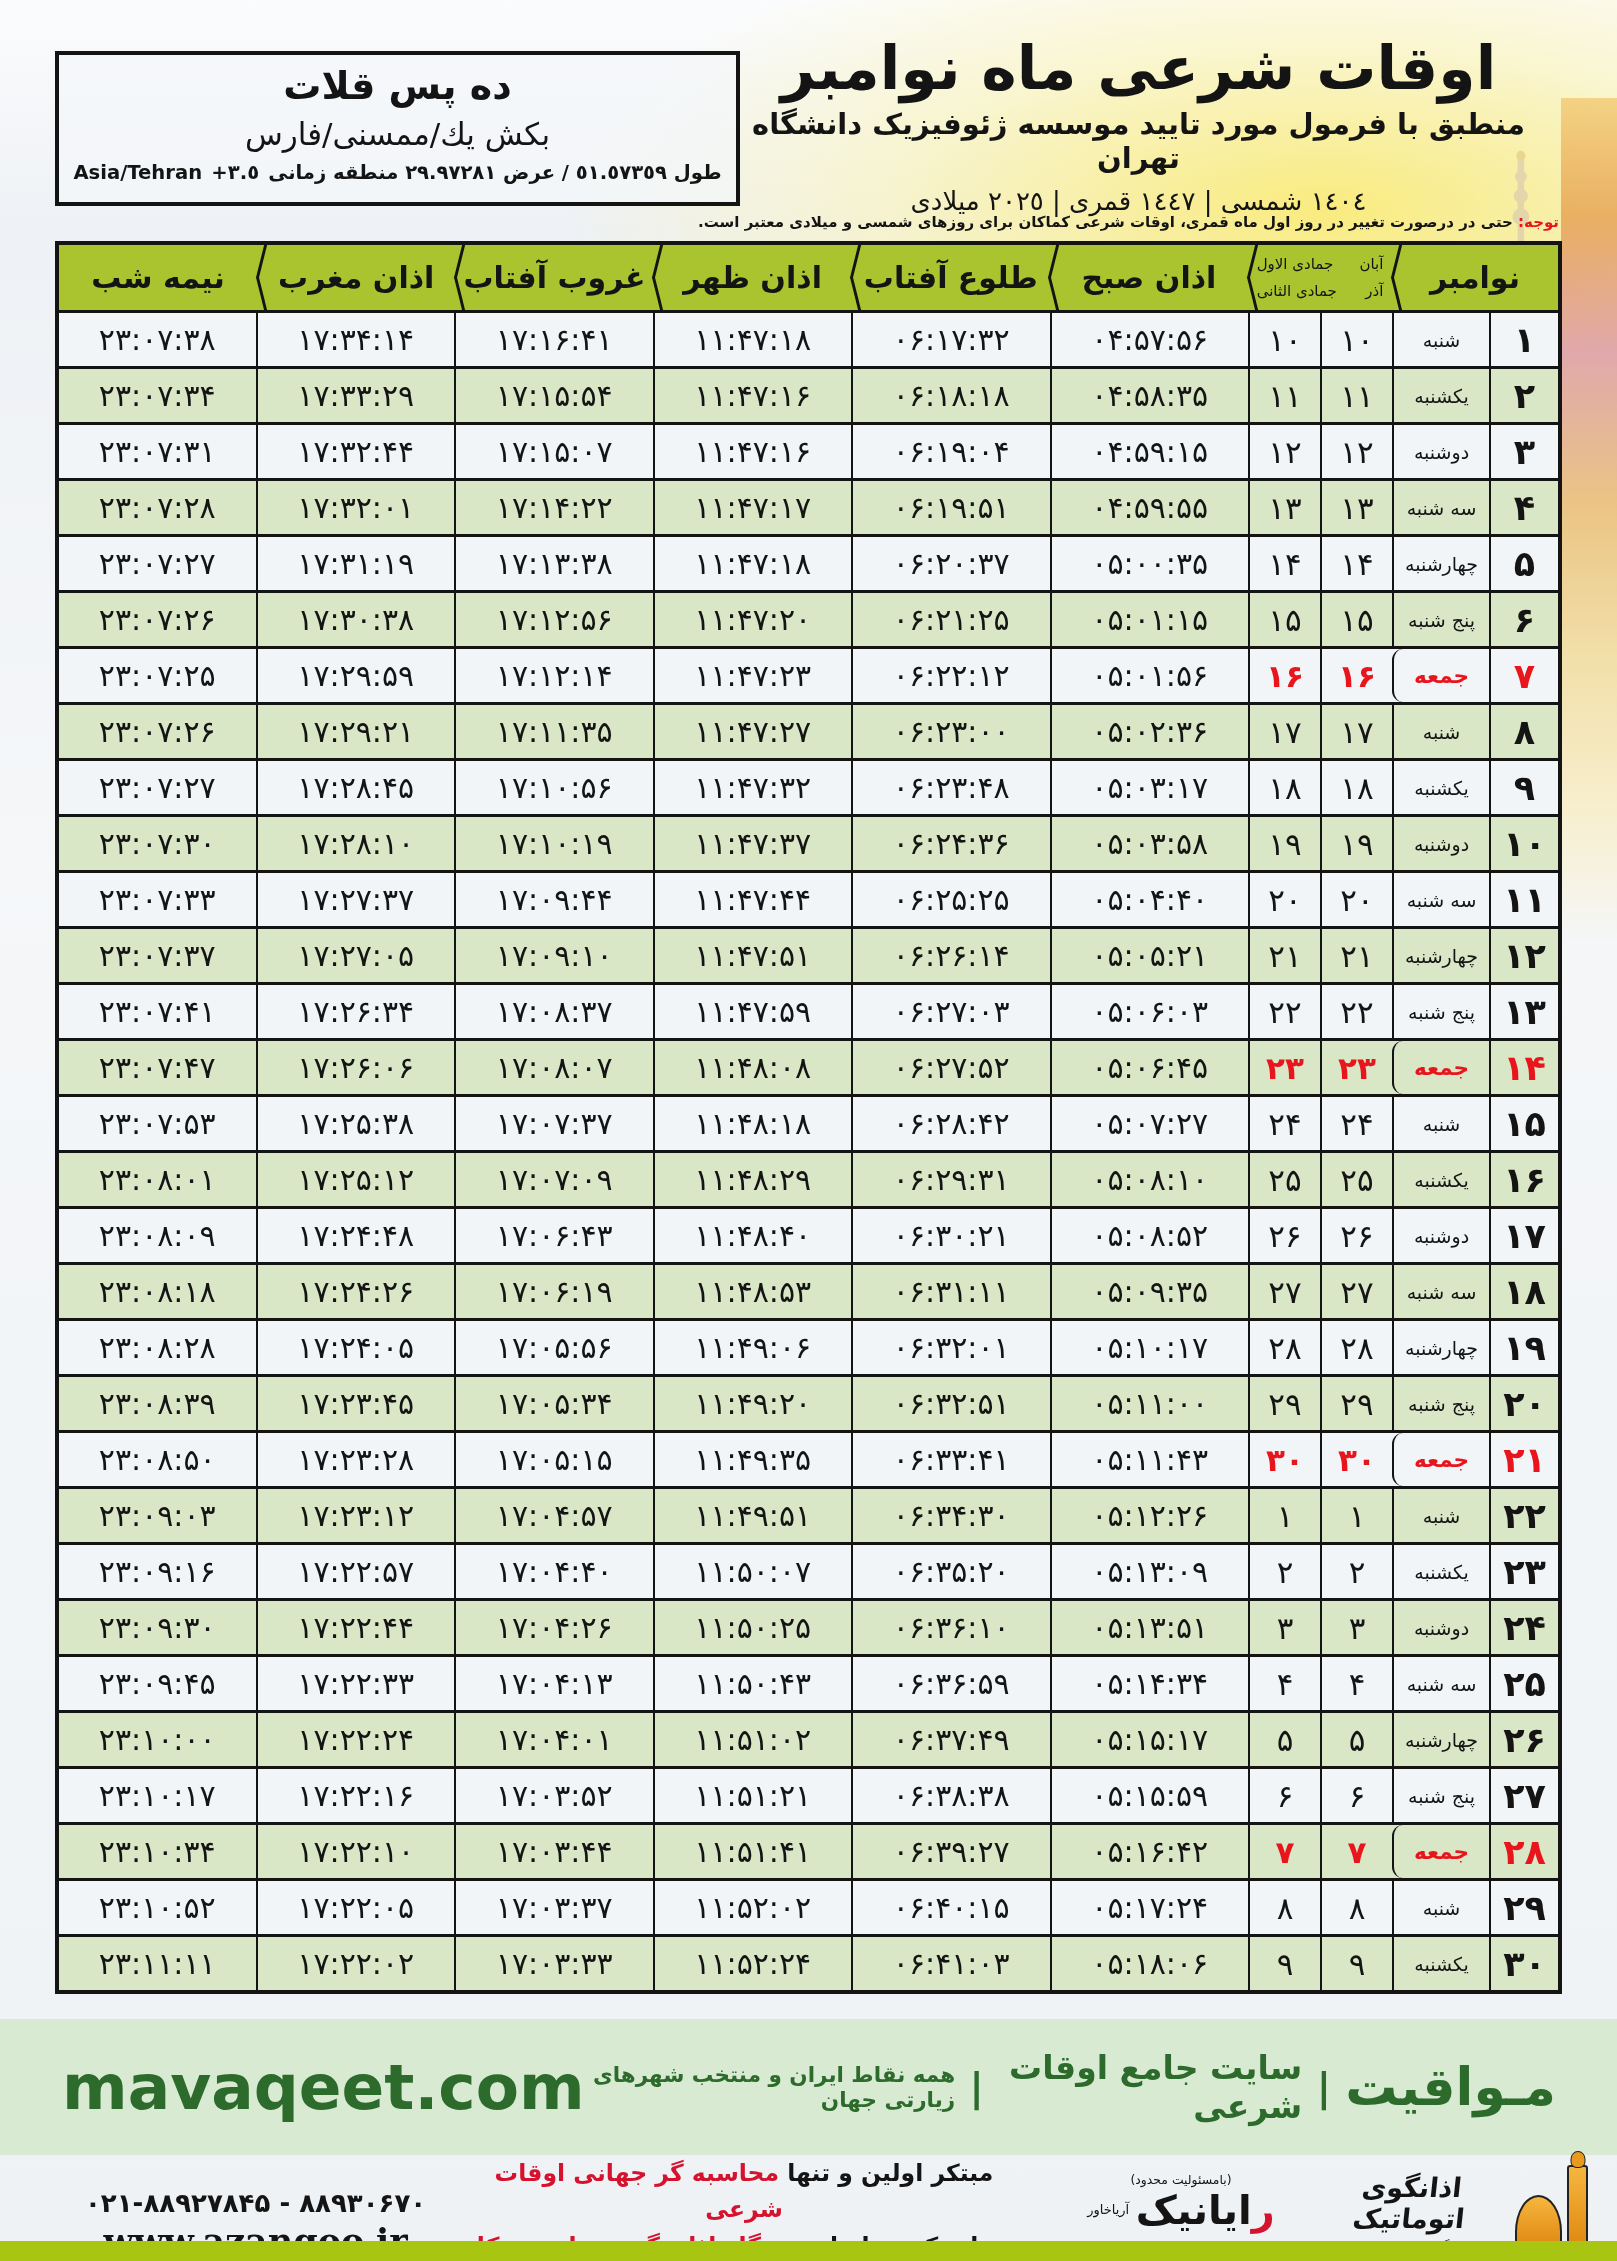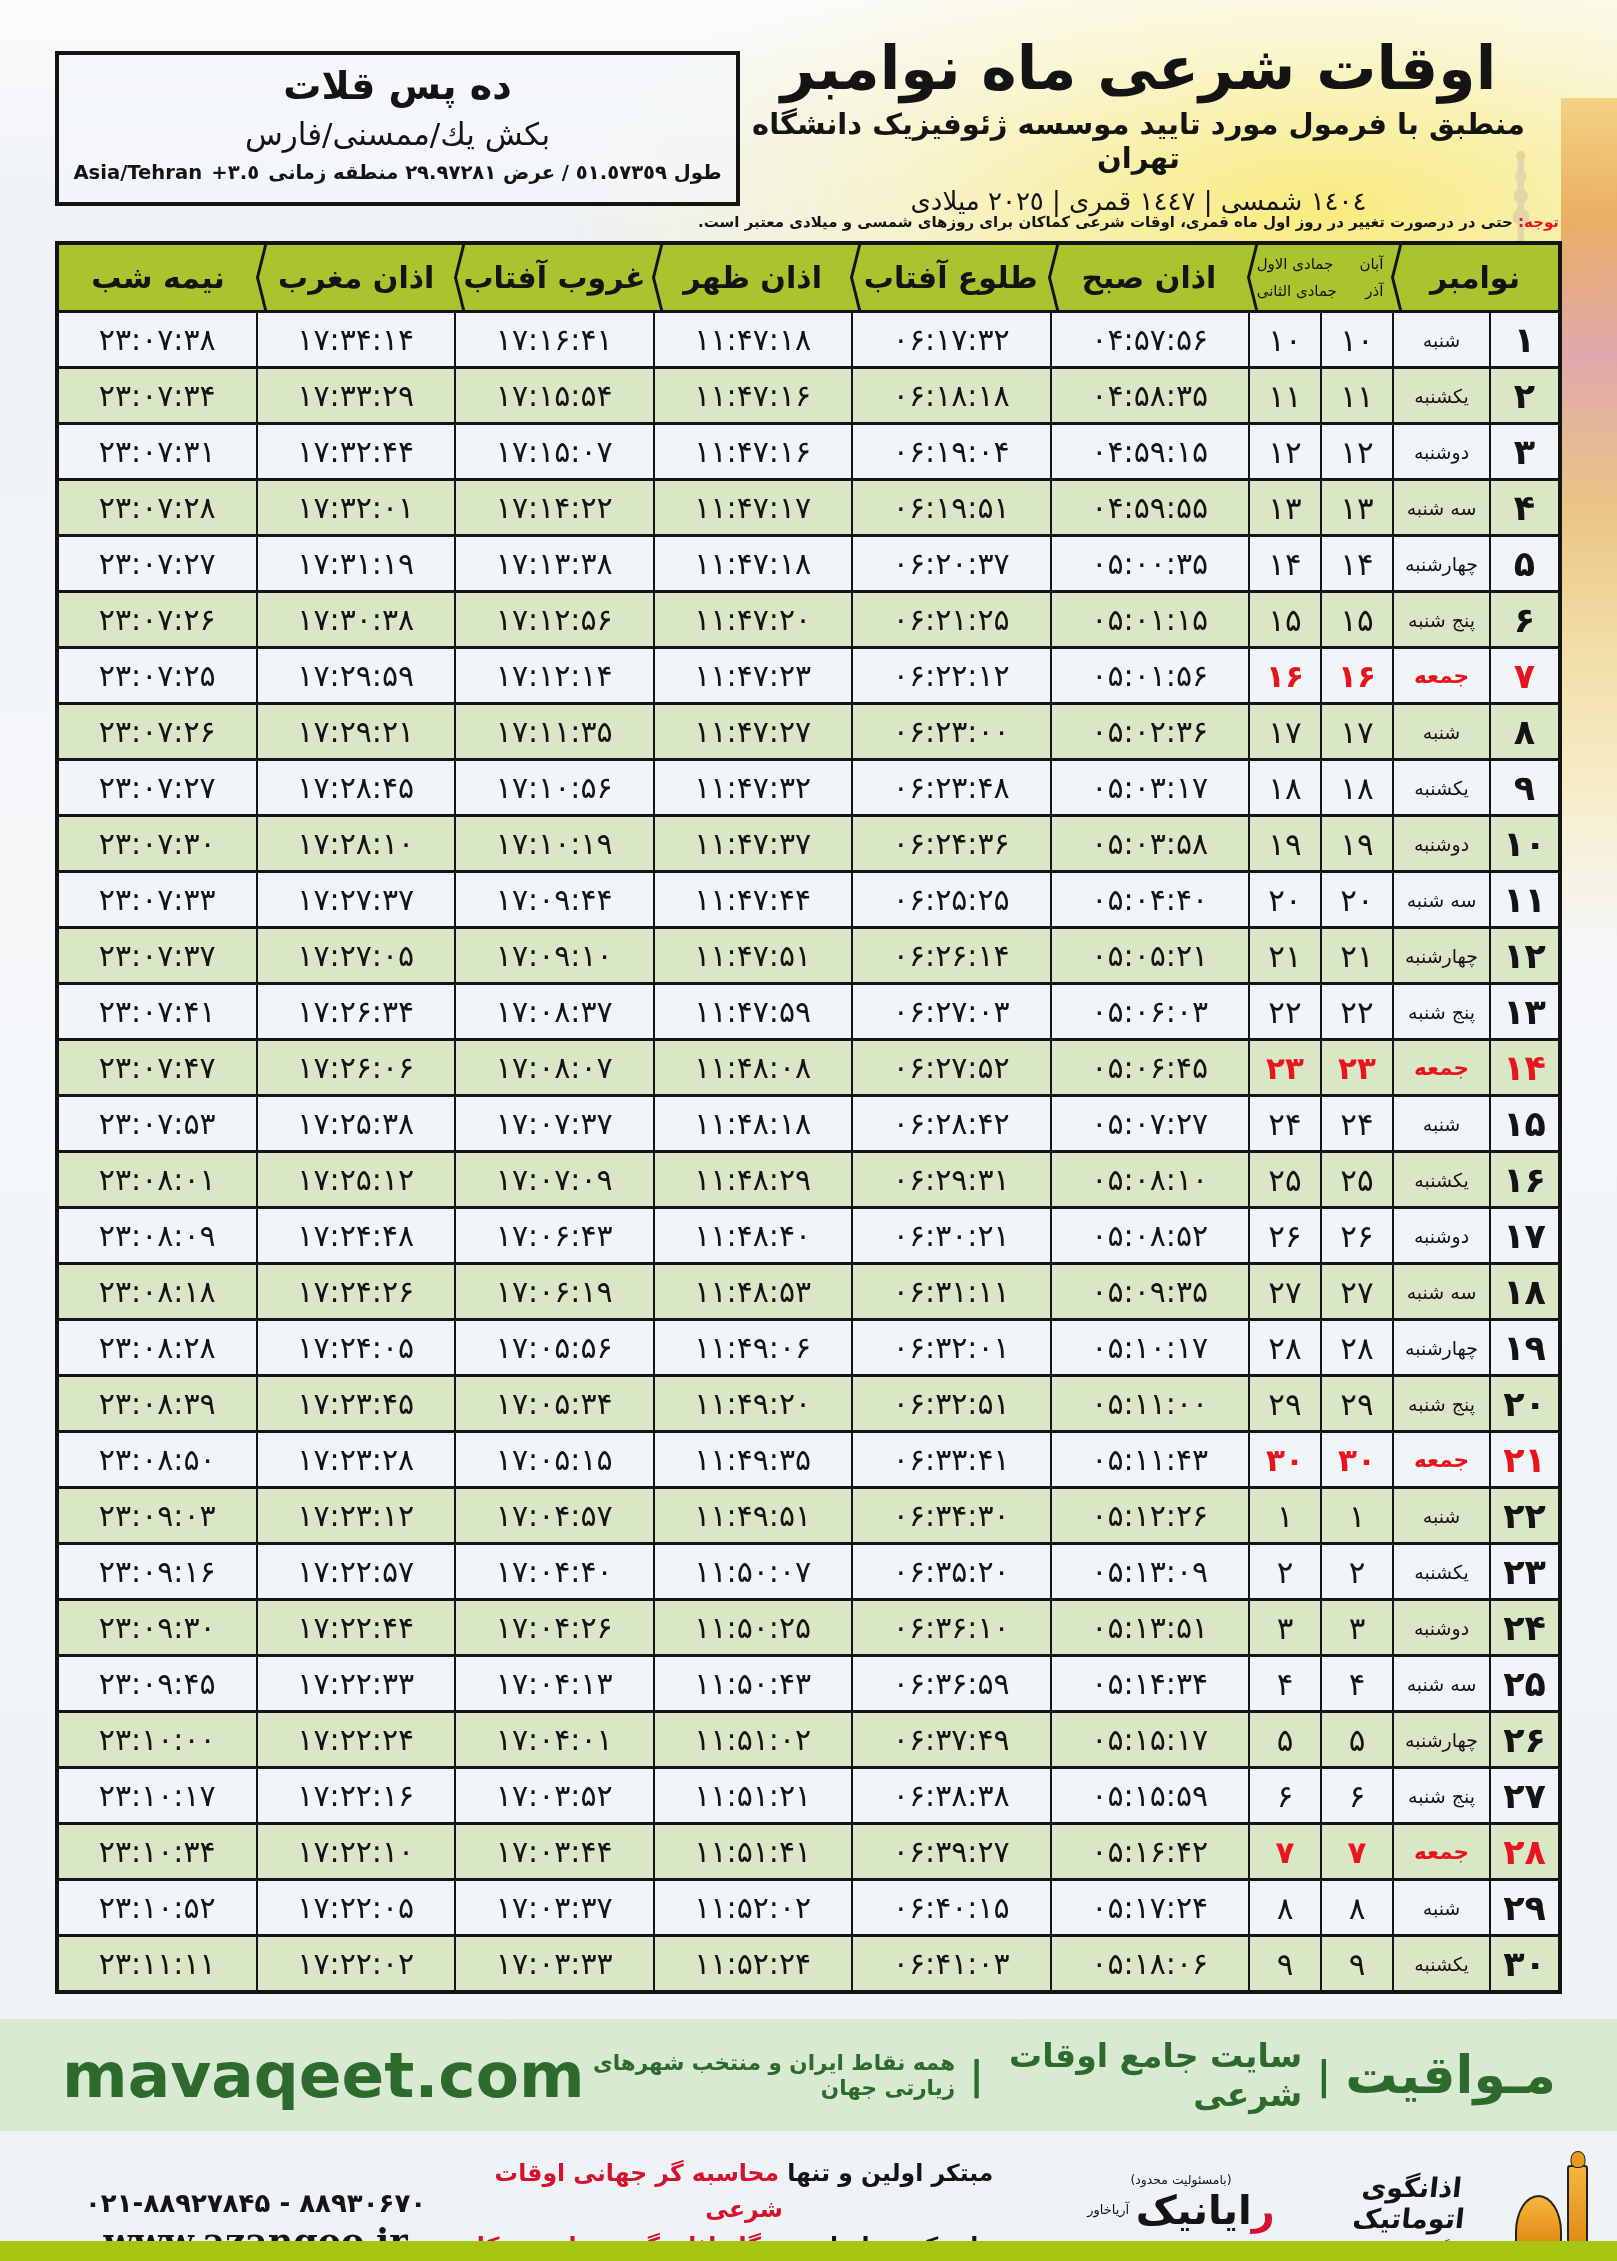--- a/index.html
+++ b/index.html
@@ -40,23 +40,23 @@
   .trow{display:flex;height:56px;border-top:3.9px solid #141414;box-sizing:border-box;}
   .trow.light{background:#f1f5f8;}
   .trow.green{background:#d9e7c6;}
   .cell{display:flex;align-items:center;justify-content:center;border-left:2.6px solid #141414;box-sizing:border-box;}
   .cell:last-child{border-left:none;}
   .c-day{flex:0 0 69px;font-size:35px;font-weight:bold;}
   .c-wd{flex:0 0 97px;font-size:19px;}
   .c-cal{flex:0 0 72px;font-size:31px;}
   .c-time{flex:1 1 0;font-size:30px;}
   .friday .c-day,.friday .c-wd,.friday .c-cal{color:#e8151c;font-weight:bold;}
-  .friday .c-wd{font-size:21.5px;}
+  .friday .c-wd{font-size:21.5px;border-radius:11px;}
   
-  .mv-band{position:absolute;top:2019px;left:0;width:1618px;height:112px;background:#d8ebd2;
+  .mv-band{position:absolute;top:2019px;left:0;width:1618px;height:136px;background:#d8ebd2;
            display:flex;align-items:center;justify-content:space-between;box-sizing:border-box;padding:16px 62px;}
   .mv-url{font-size:63px;font-weight:bold;color:#2d6b2d;}
   .mv-right{direction:rtl;display:flex;align-items:center;color:#2d6b2d;gap:14.4px;}
   .mv-brand{font-size:52px;font-weight:bold;}
   .mv-sep{font-size:39px;font-weight:bold;}
   .mv-t1{font-size:33px;font-weight:bold;}
   .mv-t2{font-size:21.5px;font-weight:bold;}
   
   .phone-block{position:absolute;top:2159px;left:85px;text-align:center;margin-top:29px;}
   .phone-line{font-size:26px;font-weight:bold;direction:ltr;}

